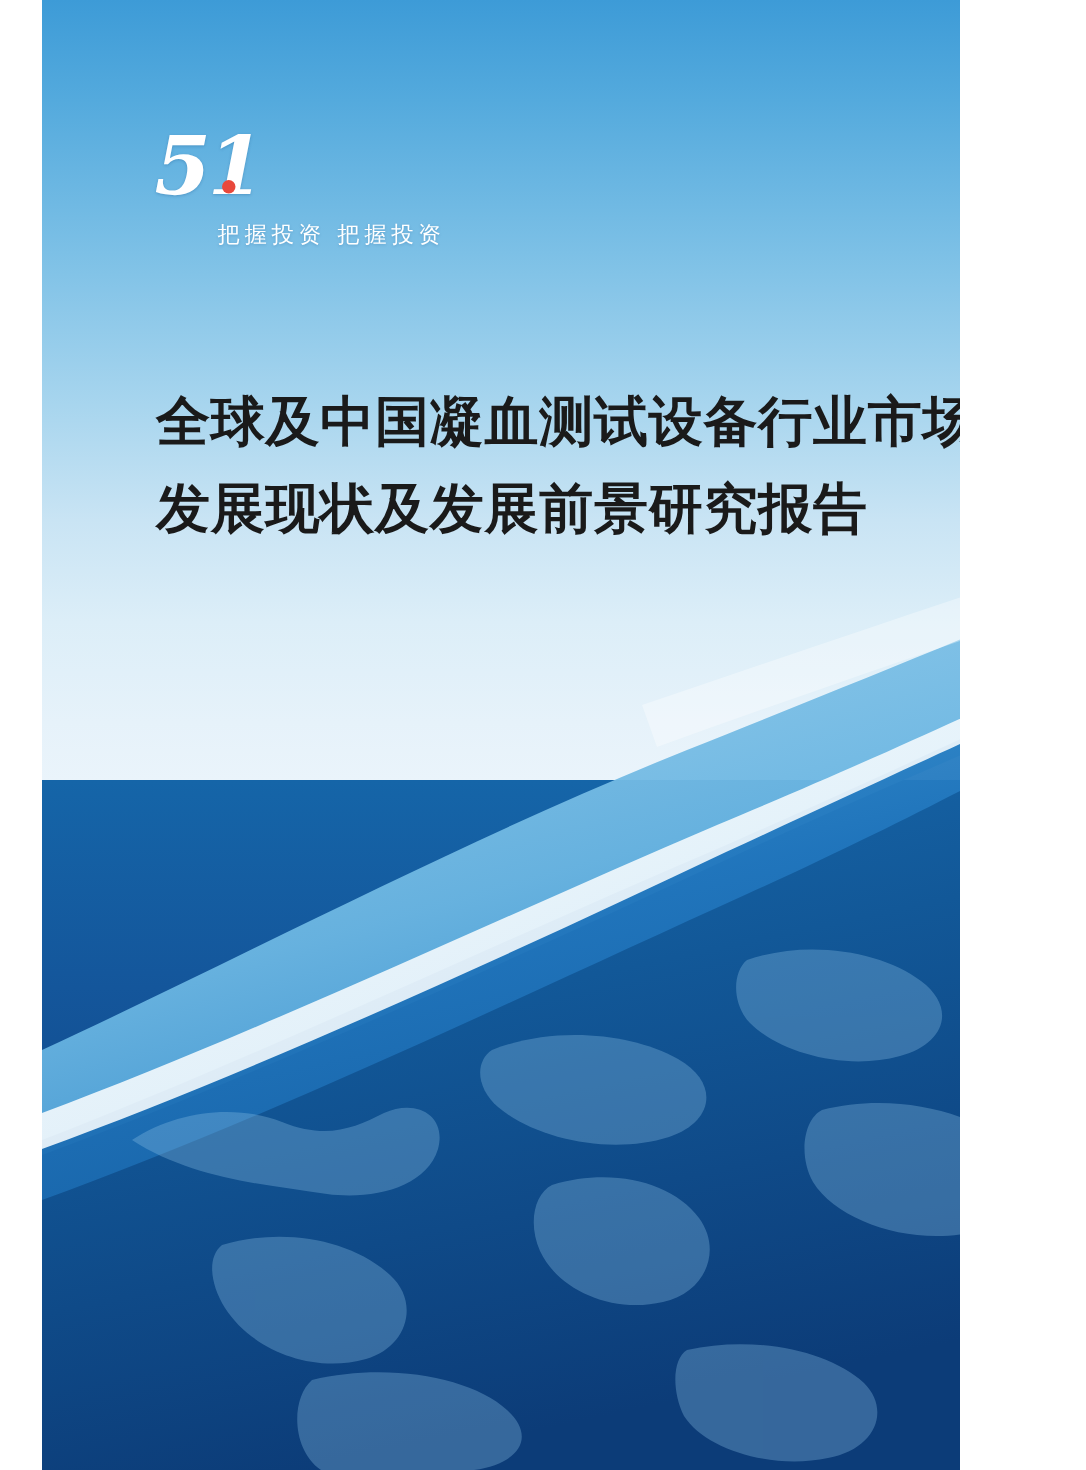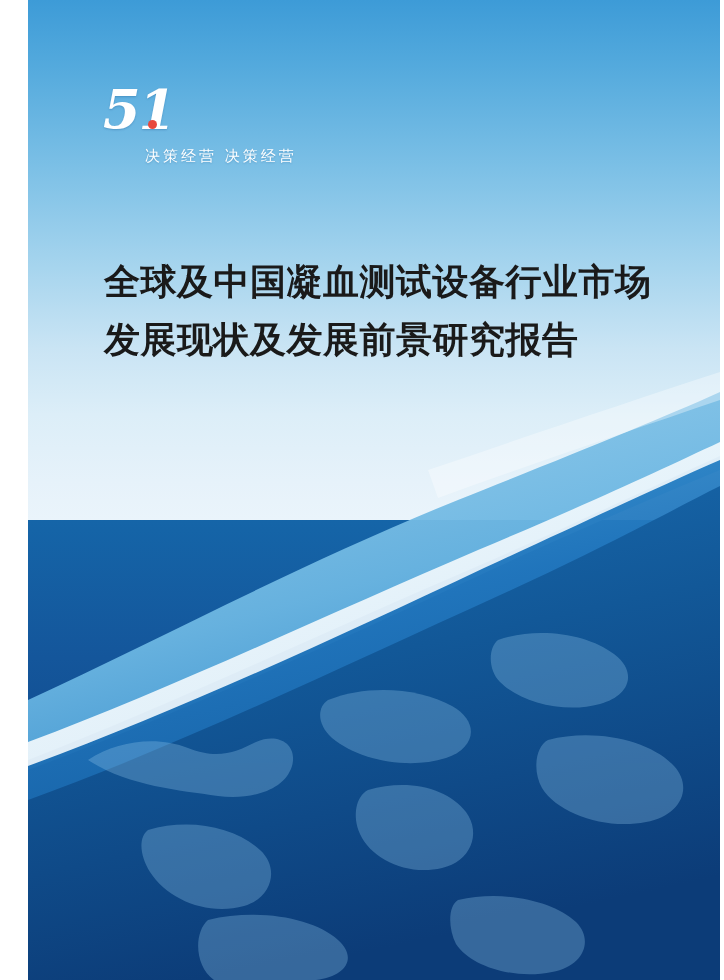--- a/index.html
+++ b/index.html
@@ -39,21 +39,21 @@
     height: 980px;
     background: #ffffff;
     z-index: 20;
   }
 
   
   .cover {
     position: absolute;
     left: 28px;
     top: 0;
-    width: 692px;
+    width: 612px;
     height: 980px;
     overflow: hidden;
     background: linear-gradient(170deg, #3f9ed8 0%, #59b0e0 18%, #9fd0ea 42%, #cfe6f4 56%, #bcdcf0 64%, #8ec6e6 72%, #4a9fd6 84%, #1d6fb8 100%);
   }
 
   
   .sky {
     position: absolute;
     left: 0;
     top: 0;
@@ -207,21 +207,21 @@
       </g>
 
       <path d="M400,470 C500,436 600,402 692,372 L692,400 C604,430 504,464 410,498 Z" fill="#ffffff" opacity="0.35"></path>
     </svg>
 
     <div class="logo">
       <div class="logo-main">
         <span class="logo-51">51</span>
         <span class="logo-dot"></span>
       </div>
-      <div class="logo-sub">决策经营 决策经营</div>
+      <div class="logo-sub">把握投资 把握投资</div>
     </div>
 
     <div class="title">全球及中国凝血测试设备行业市场发展现状及发展前景研究报告</div>
   </div>
 
   <div class="left-strip"></div>
   <div class="right-strip"></div>
 </div>
 
 </body></html>

